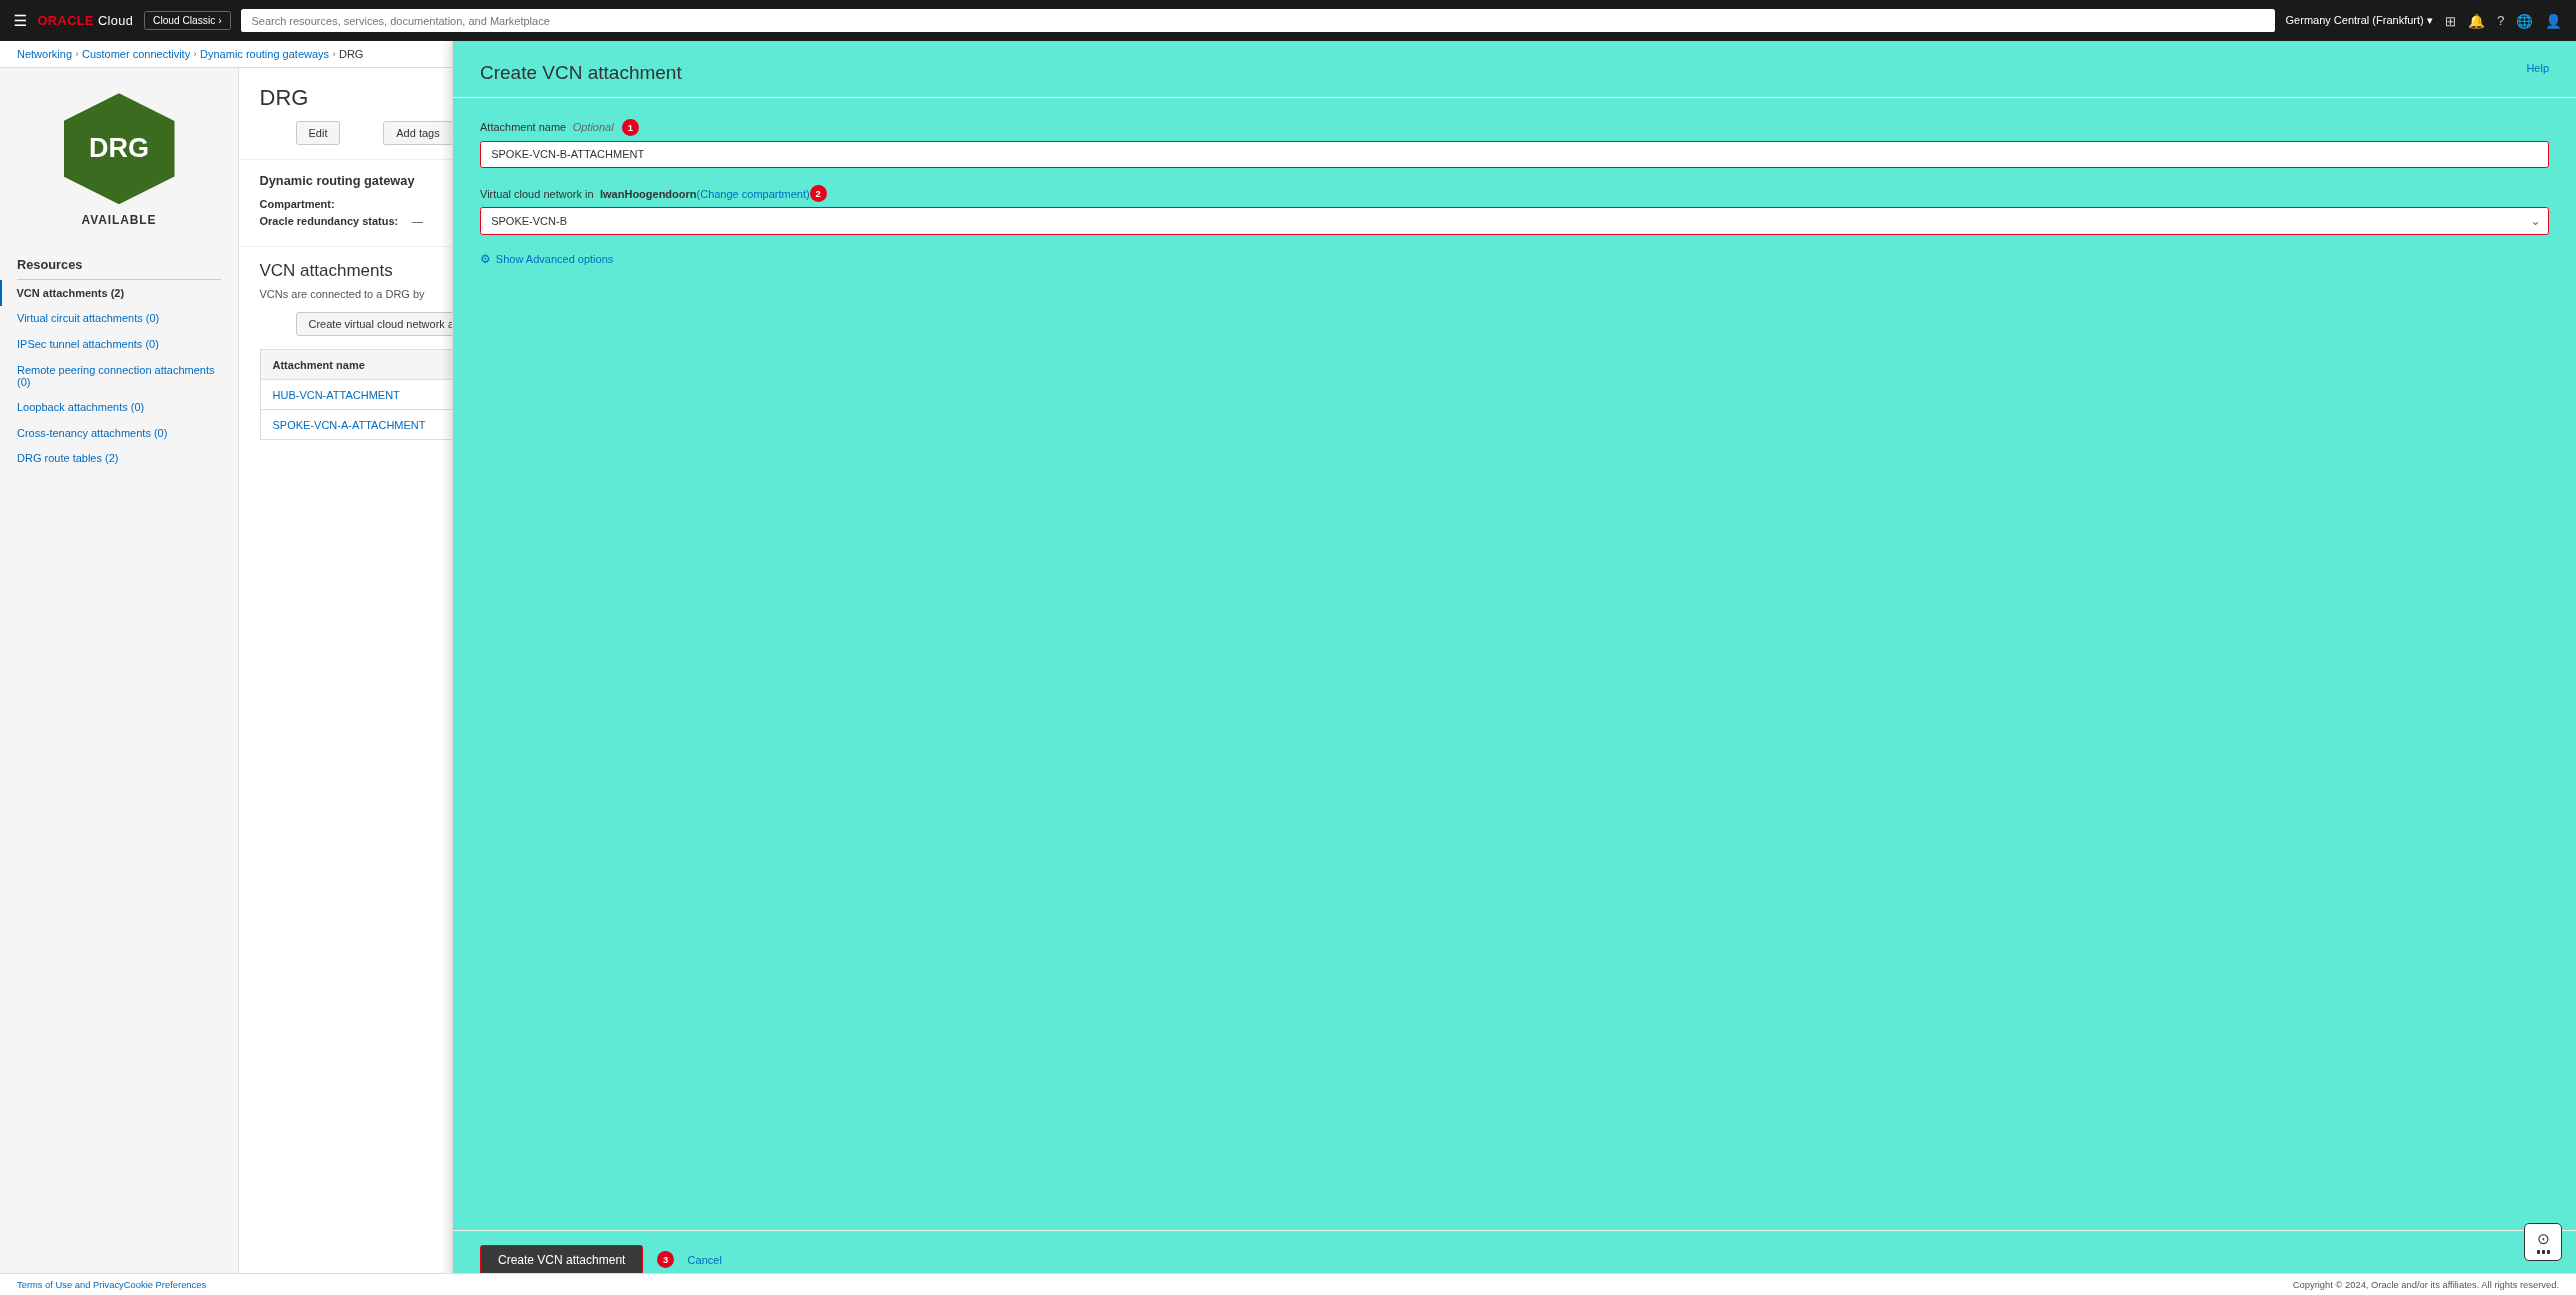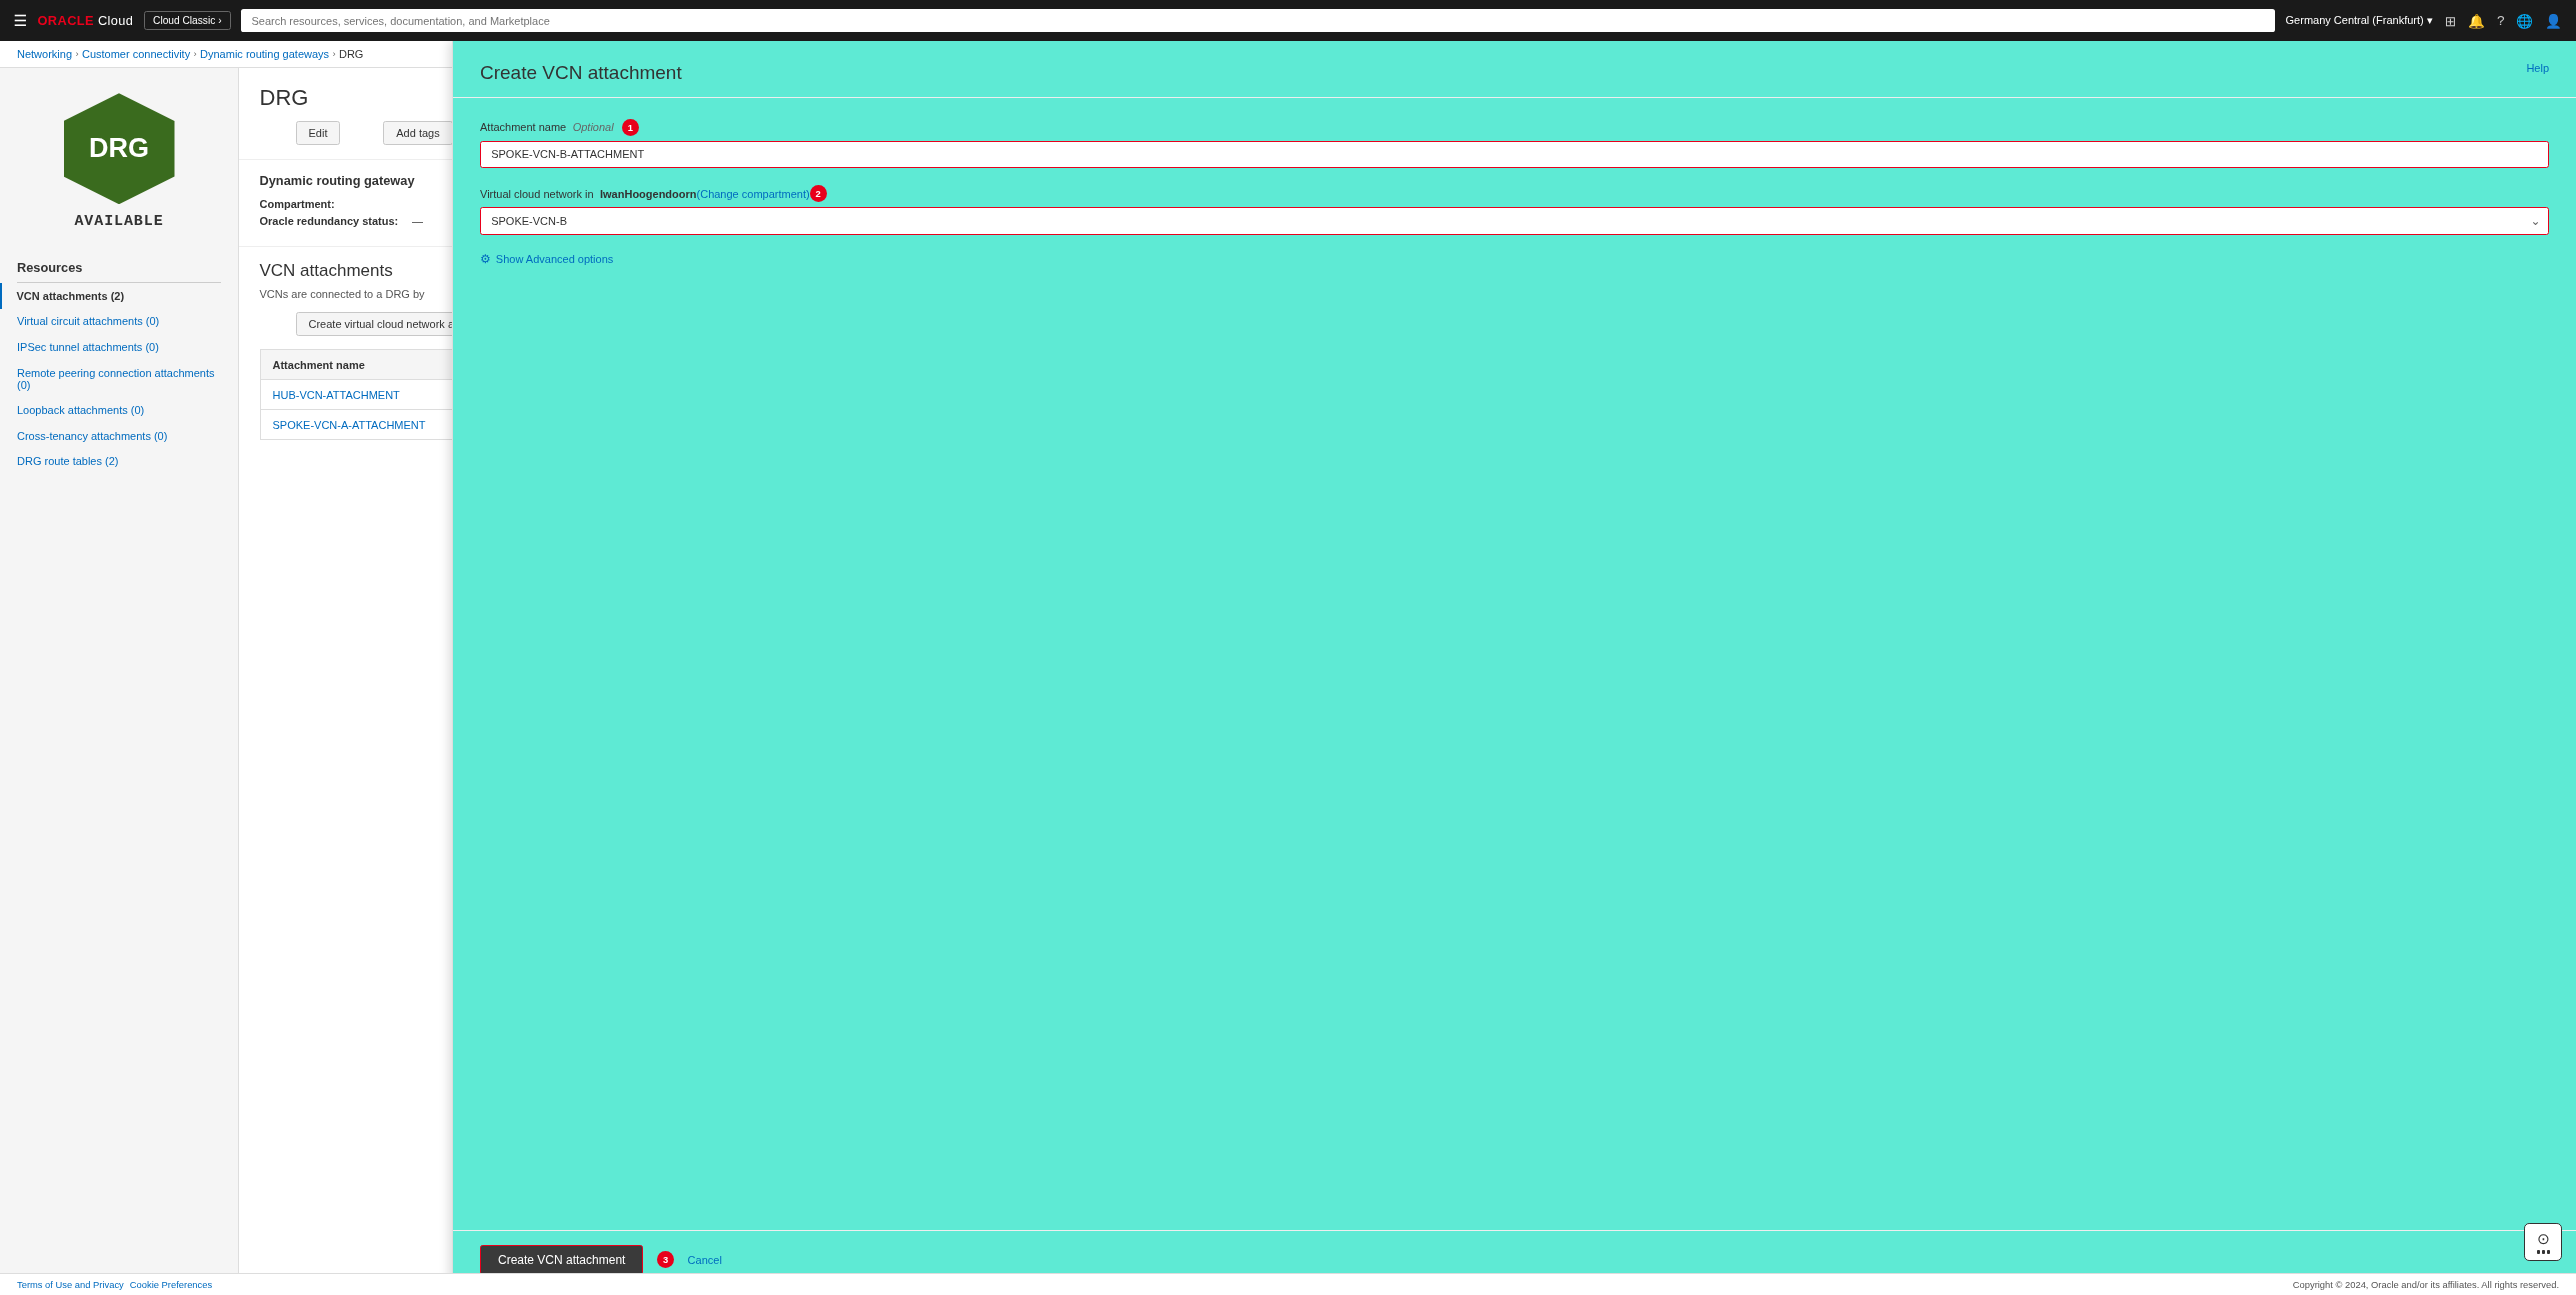--- a/index.html
+++ b/index.html
@@ -92,21 +92,21 @@
     .drg-hexagon {
       width: 111px;
       height: 111px;
       background: #3a6b1e;
       clip-path: polygon(50% 0%, 100% 25%, 100% 75%, 50% 100%, 0% 75%, 0% 25%);
       display: flex;
       align-items: center;
       justify-content: center;
     }
     .drg-hexagon-text { color: #fff; font-size: 27px; font-weight: 700; }
-    .drg-status { margin-top: 8.5px; font-size: 15px; font-weight: 600; color: #333; letter-spacing: 0.9px; font-family: Liberation Mono, monospace; }
+    .drg-status { margin-top: 8.5px; font-size: 12px; font-weight: 600; color: #333; letter-spacing: 0.9px; }
     .sidebar-section-title { font-size: 12.8px; font-weight: 600; color: #333; padding: 13.6px 17px 6.8px; }
     .sidebar-divider { border: none; border-top: 0.9px solid #ccc; margin: 0 17px; }
     .sidebar-nav-item {
       padding: 6.8px 17px;
       font-size: 11px;
       cursor: pointer;
       color: #006bbf;
     }
     .sidebar-nav-item.active {
       color: #333;
@@ -314,21 +314,21 @@
       right: 0;
       background: #fff;
       border-top: 0.9px solid #ddd;
       padding: 5.1px 17px;
       display: flex;
       justify-content: space-between;
       font-size: 9.4px;
       color: #555;
       z-index: 300;
     }
-    .footer-left { display: flex; gap: 6px; justify-content: flex-end; }
+    .footer-left { display: flex; gap: 0; justify-content: flex-end; }
     .footer-link { color: #006bbf; text-decoration: none; }
   </style>
 </head>
 <body>
 
 <nav class="top-nav">
   <span class="hamburger-icon">☰</span>
   <span class="oracle-logo">
     <span style="color:#e8001b; font-weight:700;">ORACLE</span> Cloud
   </span>

